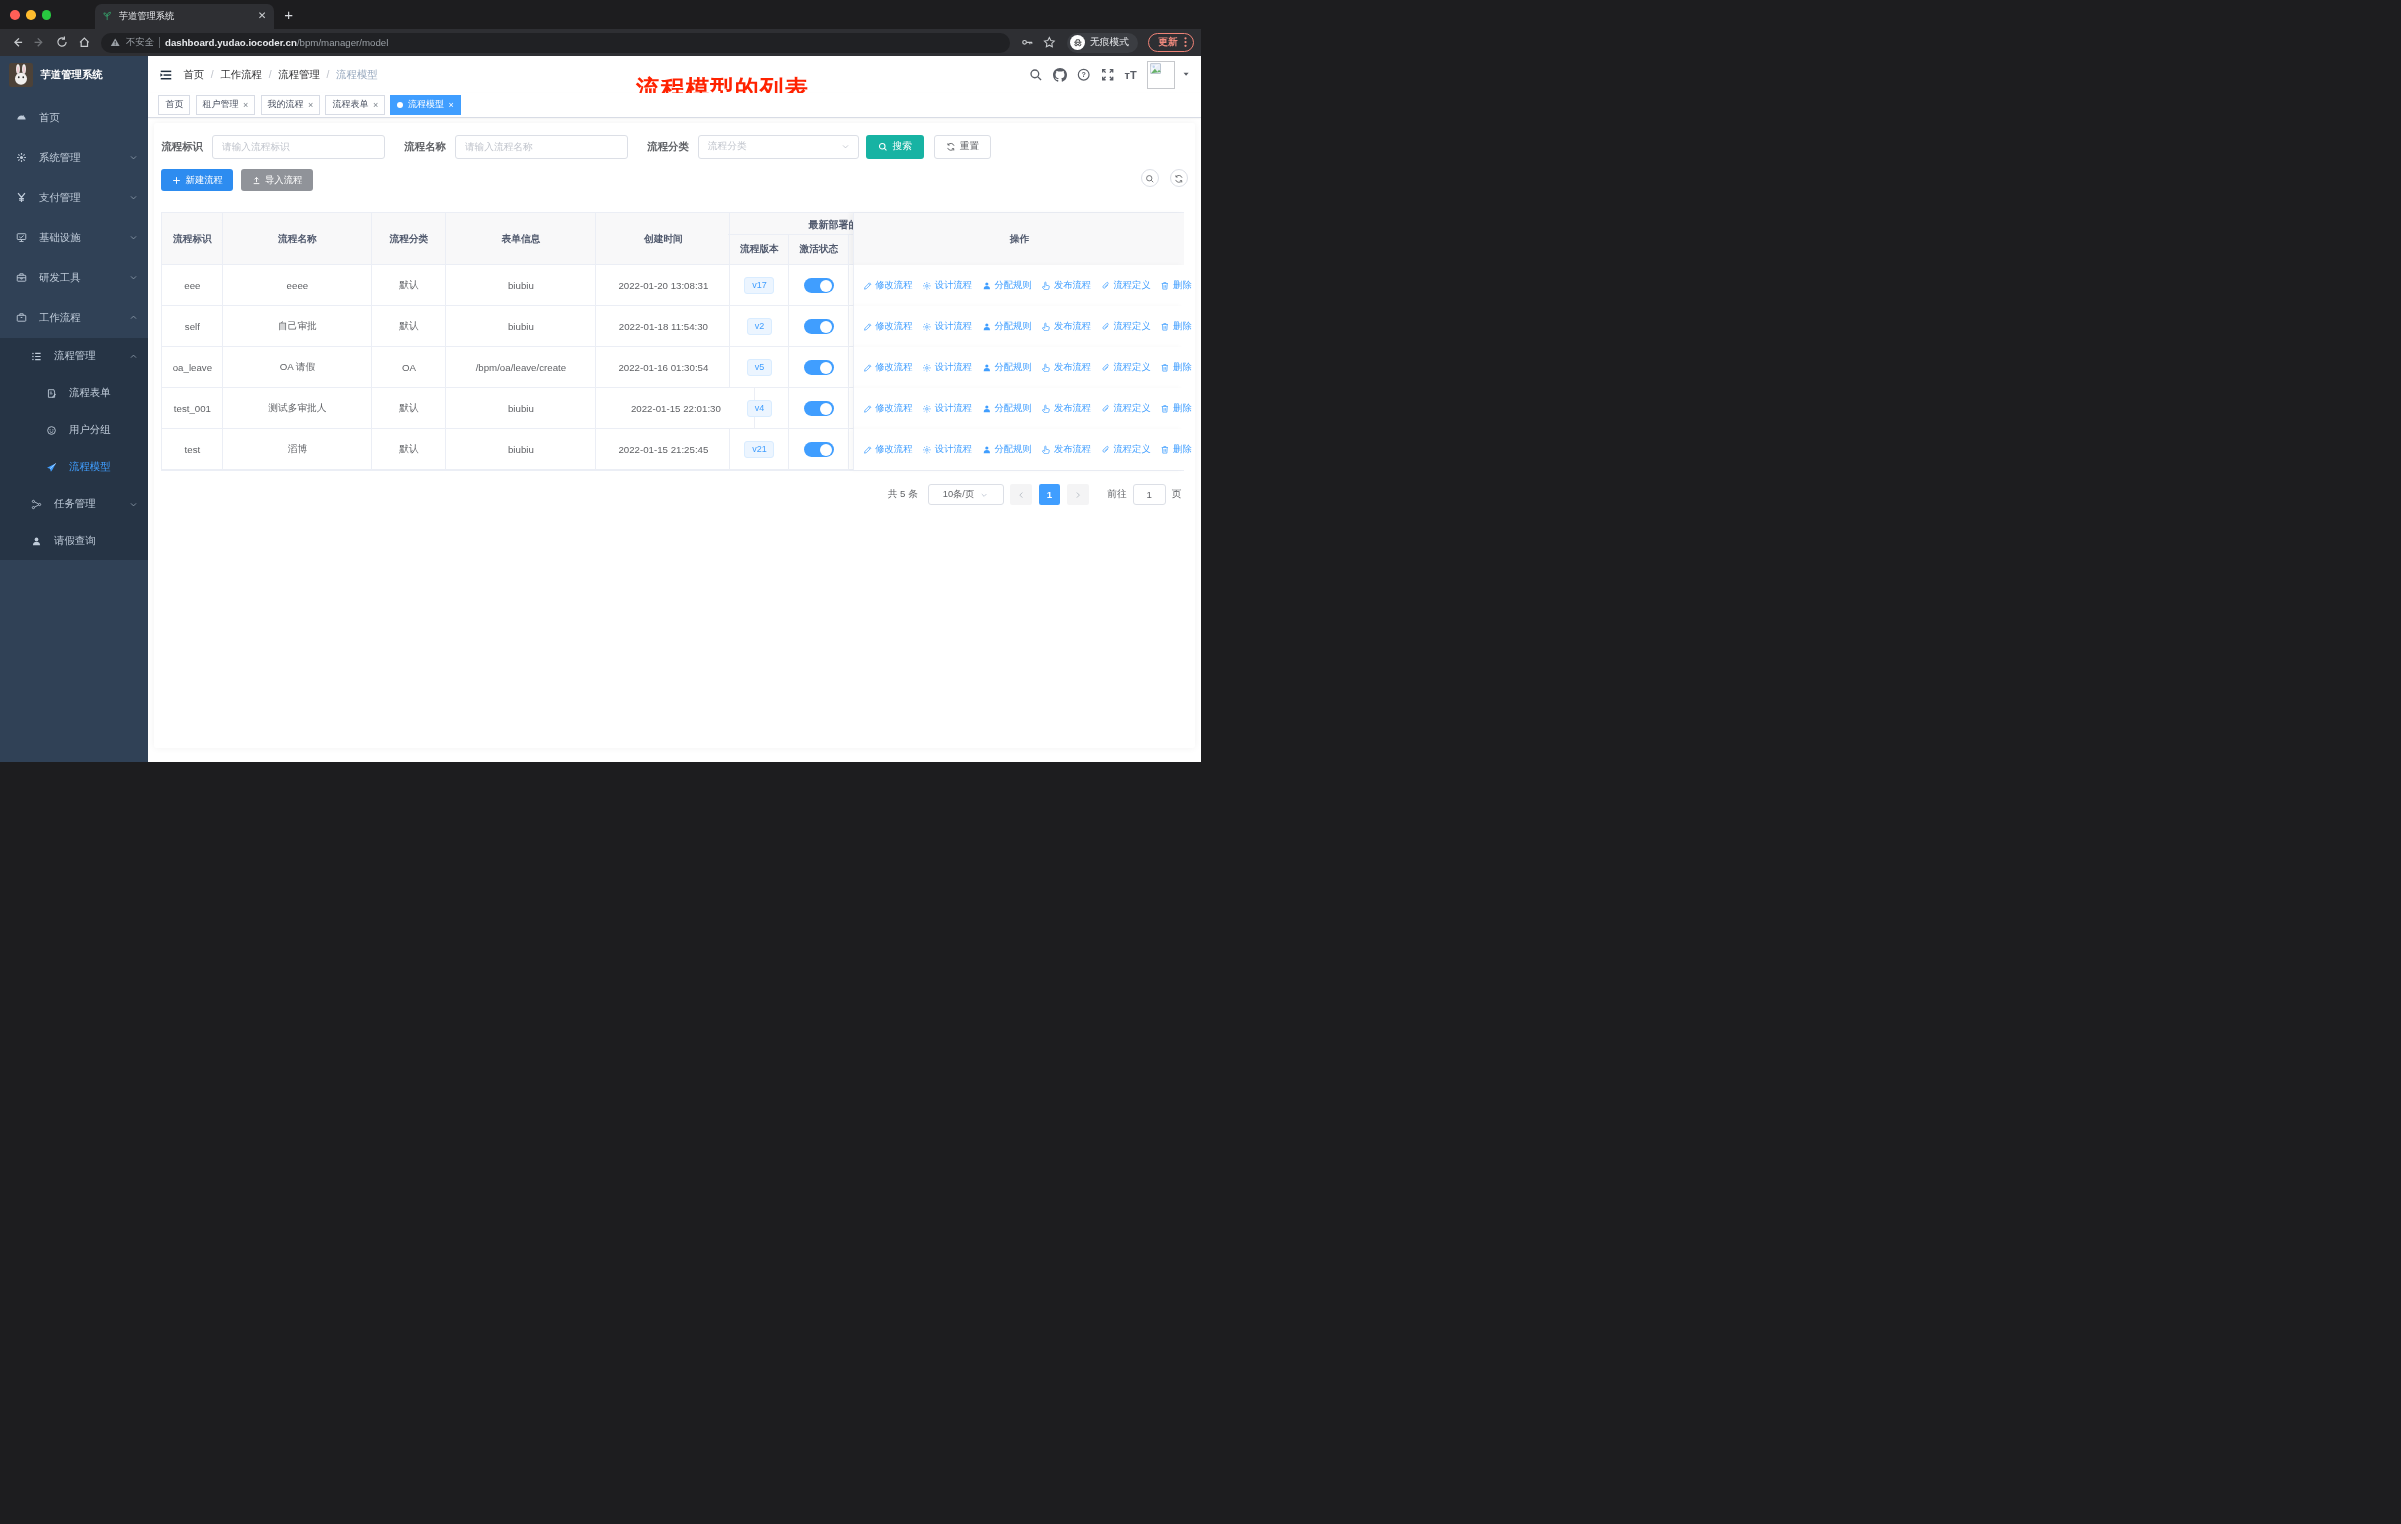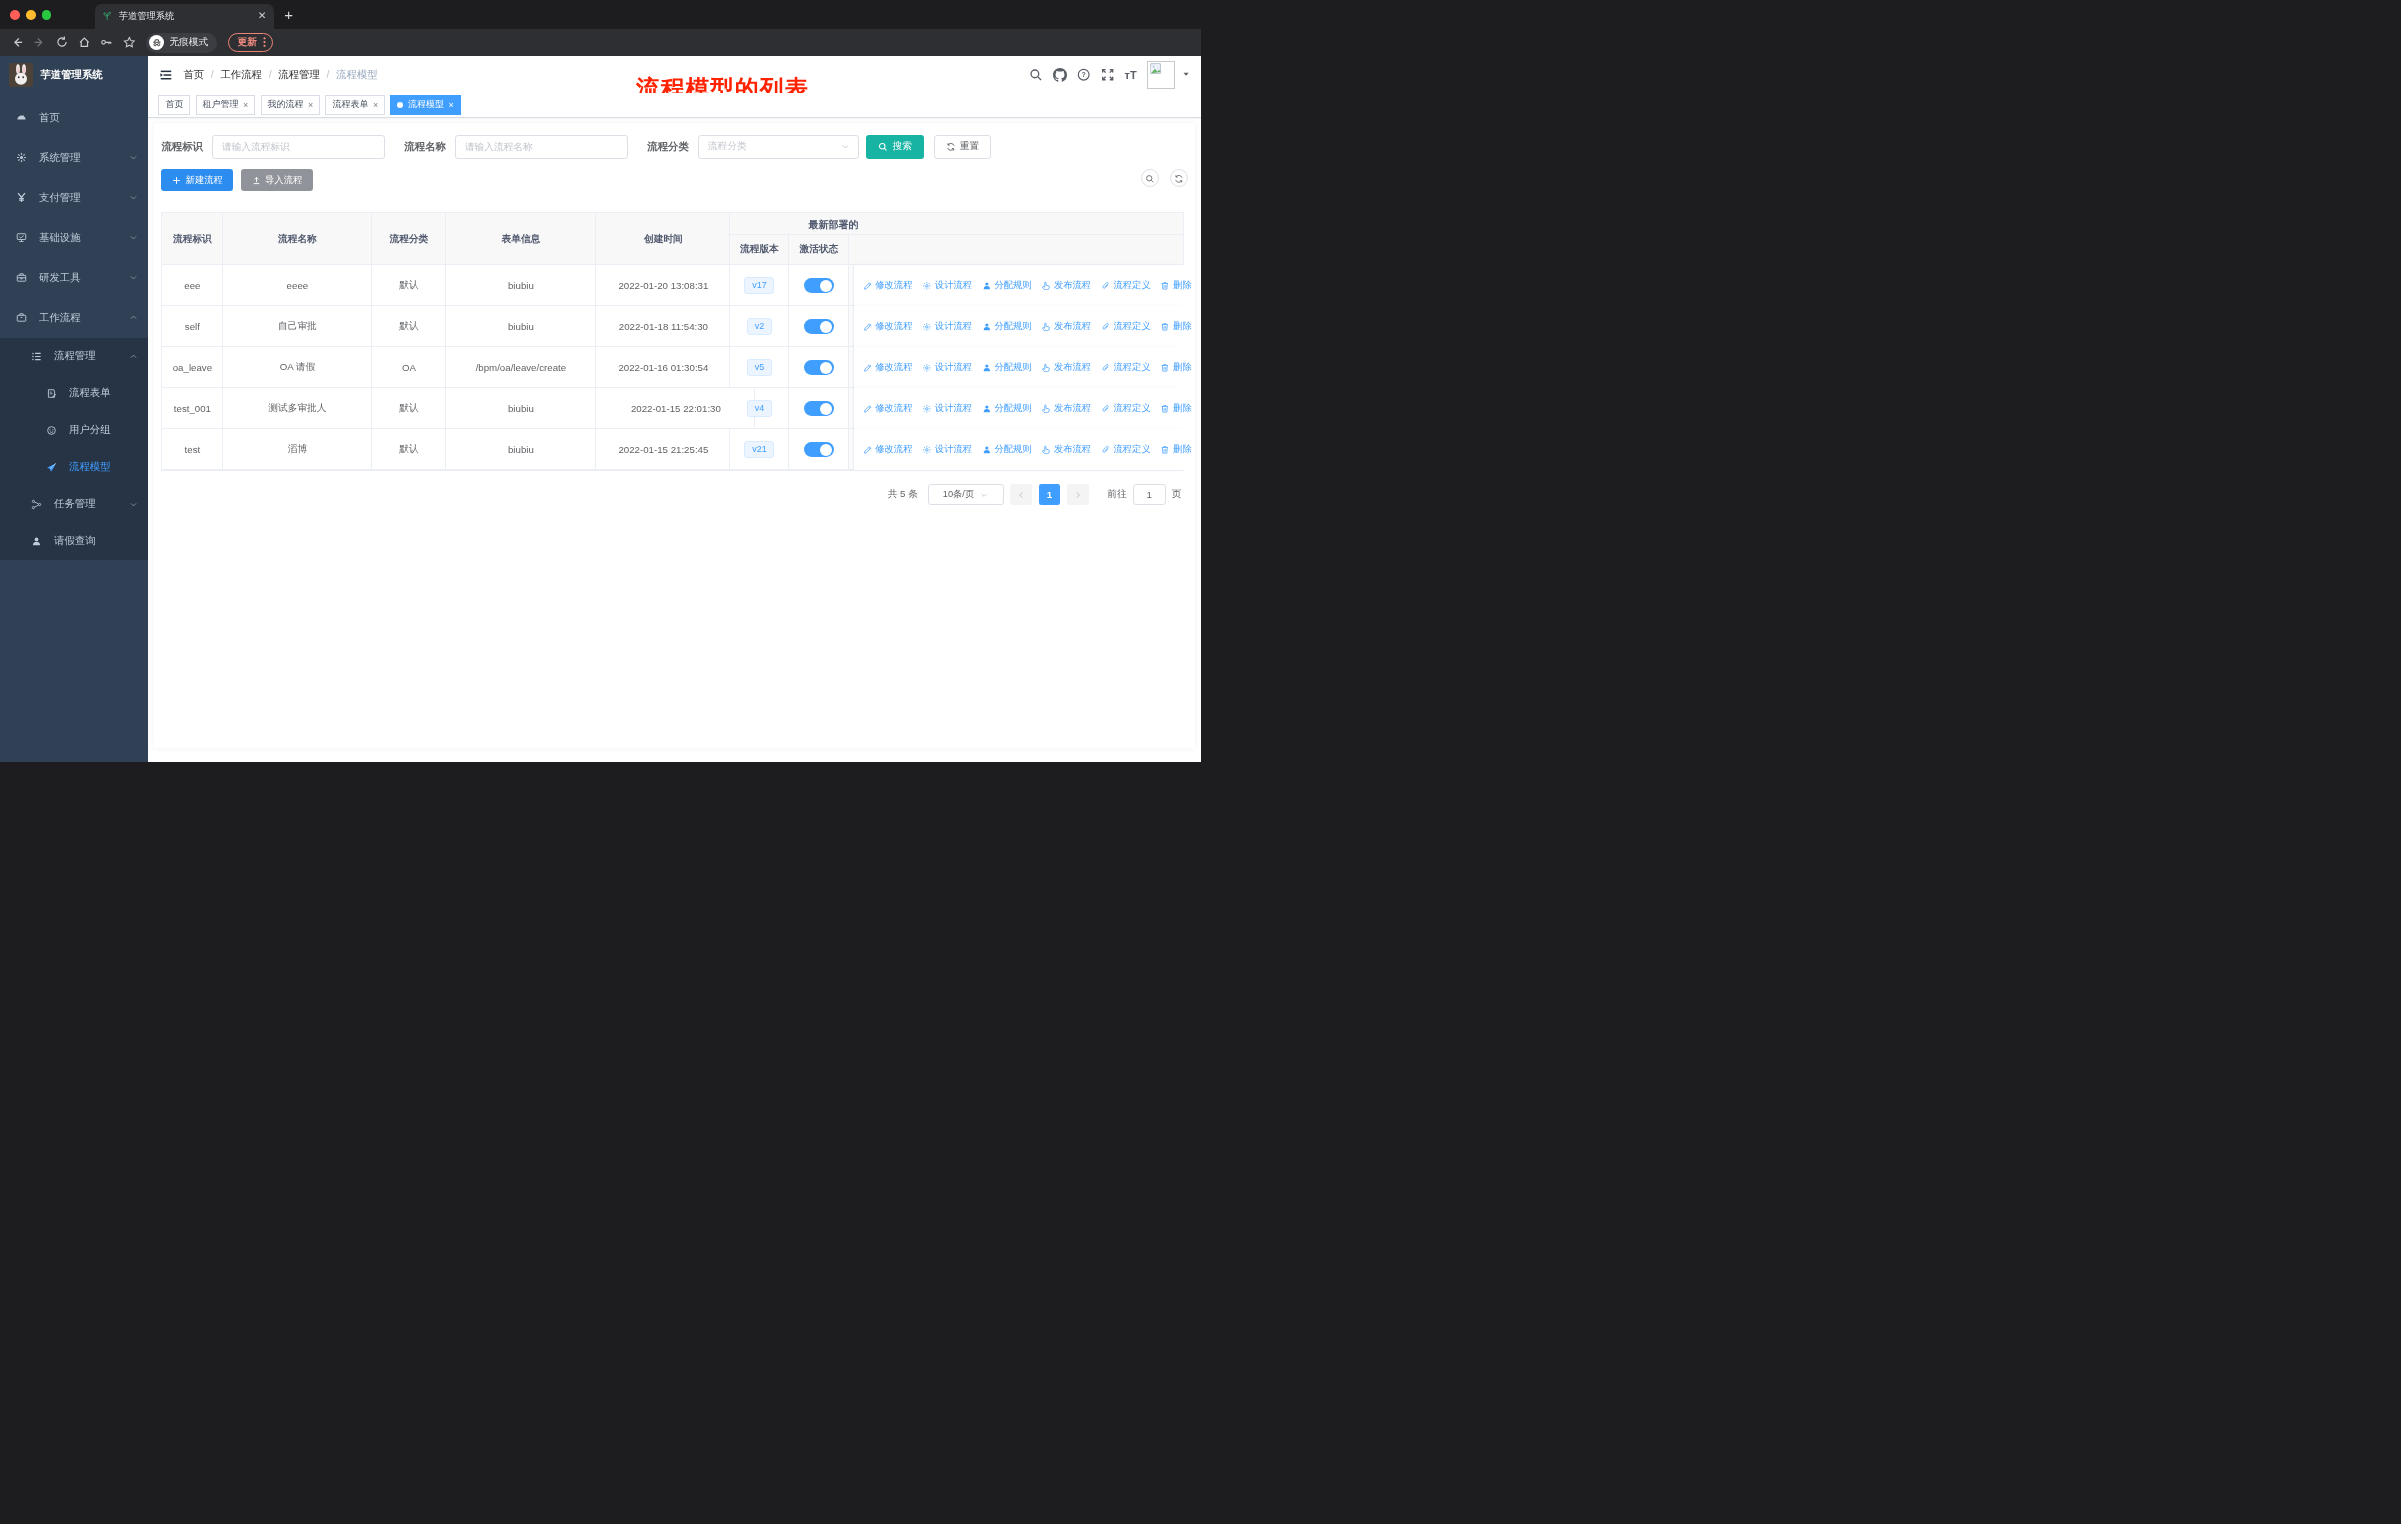--- a/index.html
+++ b/index.html
@@ -156,20 +156,35 @@
         <svg width="12" height="12" viewBox="0 0 16 16">
           <path d="M13.5 8A5.5 5.5 0 1 1 11 3.4" stroke="currentColor" stroke-width="1.6" fill="none"></path>
           <path d="M11.2 0.8v3.4H7.8" stroke="currentColor" stroke-width="1.6" fill="none"></path>
         </svg>
       </div>
     <div class="nav-ic">
         <svg width="12.7" height="12.7" viewBox="0 0 16 16">
           <path d="M2.5 8L8 2.5 13.5 8M4 7v6h8V7" stroke="currentColor" stroke-width="1.5" fill="none"></path>
         </svg>
       </div>
+    <div class="url-bar">
+      <span class="url-sec">
+          <svg width="10.4" height="10.4" viewBox="0 0 16 16">
+            <path d="M8 2.2L14.8 14H1.2z" fill="currentColor"></path>
+            <rect x="7.3" y="6.2" width="1.4" height="4" fill="#202124"></rect>
+            <rect x="7.3" y="11.2" width="1.4" height="1.4" fill="#202124"></rect>
+          </svg>
+        </span>
+      <span class="url-sec">不安全</span>
+      <span class="url-div"></span>
+      <span style="display:flex;">
+          <span class="url-host">dashboard.yudao.iocoder.cn</span>
+          <span class="url-path">/bpm/manager/model</span>
+        </span>
+    </div>
     <div class="nav-ic">
         <svg width="12.7" height="12.7" viewBox="0 0 16 16">
           <circle cx="4.5" cy="8" r="2.3" stroke="currentColor" stroke-width="1.5" fill="none"></circle>
           <path d="M6.8 8h7.2M11.2 8v2.4M13.6 8v1.8" stroke="currentColor" stroke-width="1.5" fill="none"></path>
         </svg>
       </div>
     <div class="nav-ic">
         <svg width="12.7" height="12.7" viewBox="0 0 16 16">
           <path d="M8 1.8l1.9 3.9 4.3.6-3.1 3 .7 4.3L8 11.6l-3.8 2 .7-4.3-3.1-3 4.3-.6z" stroke="currentColor" stroke-width="1.3" fill="none"></path>
         </svg>
@@ -520,20 +535,23 @@
           <div class="tbl" id="table">
             <div class="thead" id="thead">
                 <div class="th" style="left: 435px; width: 133px;">创建时间</div>
                 <div class="th" style="left: 284px; width: 150px;">表单信息</div>
                 <div class="th" style="left: 210px; width: 74px;">流程分类</div>
                 <div class="th" style="left: 61px; width: 149px;">流程名称</div>
                 <div class="th" style="left: 0px; width: 61px;">流程标识</div>
               <div class="group-strip">
                   <span>最新部署的</span>
                 </div>
+              <div class="op-col">
+                  <span>操作</span>
+                </div>
             <div class="th-sub" style="left: 568px; width: 59px;">流程版本</div>
                 <div class="th-sub" style="left: 627px; width: 60px;">激活状态</div>
               </div>
             <div id="tbody">
                 <div class="trow">
                   <div class="td" style="left: 0px; width: 61px;">eee</div>
                   <div class="td" style="left: 61px; width: 149px; justify-content: center;">
                     <span class="lnk">eeee</span>
                   </div>
                   <div class="td" style="left: 210px; width: 74px;">默认</div>

